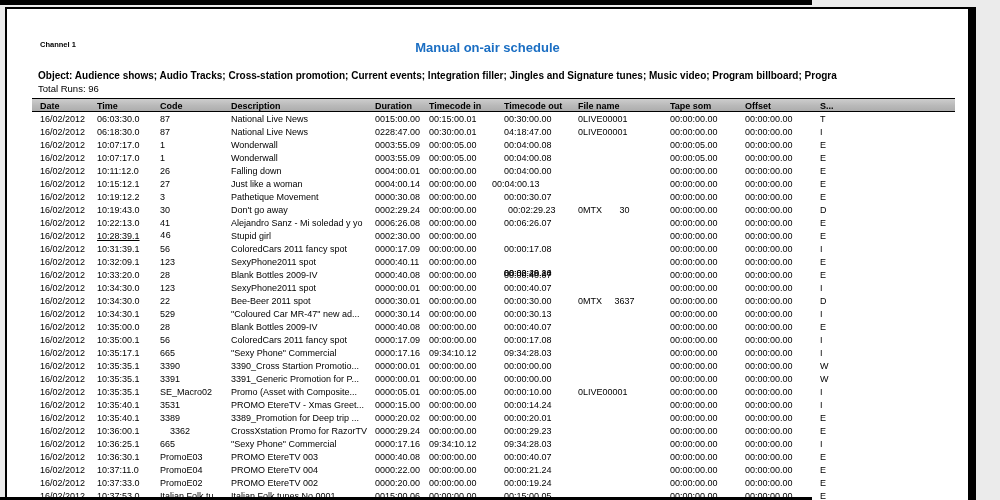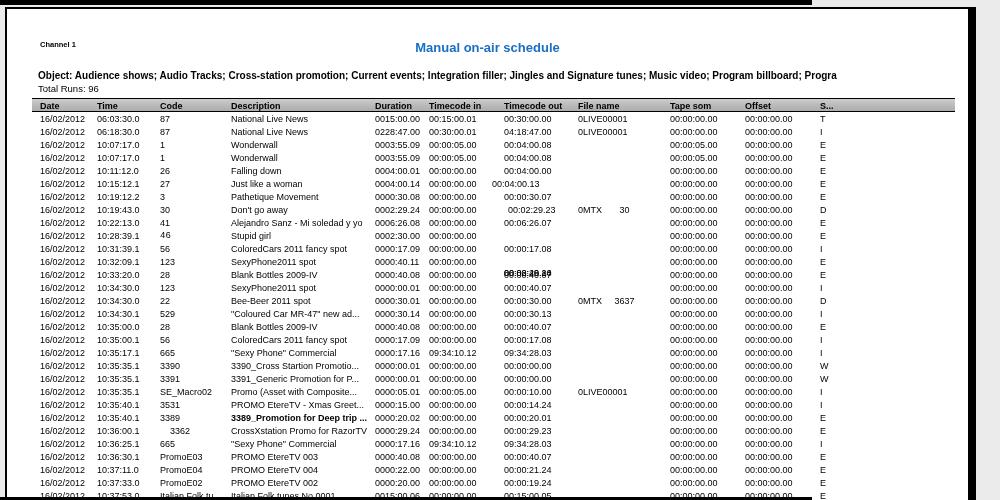--- a/index.html
+++ b/index.html
@@ -167,21 +167,21 @@
       <div class="tcell" style="left: 375px;">0006:26.08</div>
       <div class="tcell" style="left: 429px;">00:00:00.00</div>
       <div class="tcell" style="left: 504px;">00:06:26.07</div>
       <div class="tcell" style="left: 578px;"></div>
       <div class="tcell" style="left: 670px;">00:00:00.00</div>
       <div class="tcell" style="left: 745px;">00:00:00.00</div>
       <div class="tcell" style="left: 820px;">E</div>
     </div>
     <div class="trow">
       <div class="tcell" style="left: 40px;">16/02/2012</div>
-      <div class="tcell" style="left: 97px;">10:28:39.1</div>
+      <div class="tcell" style="left: 97px; text-decoration: underline;">10:28:39.1</div>
       <div class="tcell" style="left: 160px; font-family: Liberation Mono, monospace;">46</div>
       <div class="tcell" style="left: 231px;">Stupid girl</div>
       <div class="tcell" style="left: 375px;">0002:30.00</div>
       <div class="tcell" style="left: 429px;">00:00:00.00</div>
       <div class="tcell" style="left: 504px; margin-top: 37px;">00:02:29.24</div>
       <div class="tcell" style="left: 578px;"></div>
       <div class="tcell" style="left: 670px;">00:00:00.00</div>
       <div class="tcell" style="left: 745px;">00:00:00.00</div>
       <div class="tcell" style="left: 820px;">E</div>
     </div>
@@ -351,21 +351,21 @@
       <div class="tcell" style="left: 504px;">00:00:14.24</div>
       <div class="tcell" style="left: 578px;"></div>
       <div class="tcell" style="left: 670px;">00:00:00.00</div>
       <div class="tcell" style="left: 745px;">00:00:00.00</div>
       <div class="tcell" style="left: 820px;">I</div>
     </div>
     <div class="trow">
       <div class="tcell" style="left: 40px;">16/02/2012</div>
       <div class="tcell" style="left: 97px;">10:35:40.1</div>
       <div class="tcell" style="left: 160px;">3389</div>
-      <div class="tcell" style="left: 231px; font-weight: bold;">3389_Promotion for Deep trip ...</div>
+      <div class="tcell" style="left: 231px;">3389_Promotion for Deep trip ...</div>
       <div class="tcell" style="left: 375px;">0000:20.02</div>
       <div class="tcell" style="left: 429px;">00:00:00.00</div>
       <div class="tcell" style="left: 504px;">00:00:20.01</div>
       <div class="tcell" style="left: 578px;"></div>
       <div class="tcell" style="left: 670px;">00:00:00.00</div>
       <div class="tcell" style="left: 745px;">00:00:00.00</div>
       <div class="tcell" style="left: 820px;">E</div>
     </div>
     <div class="trow">
       <div class="tcell" style="left: 40px;">16/02/2012</div>

